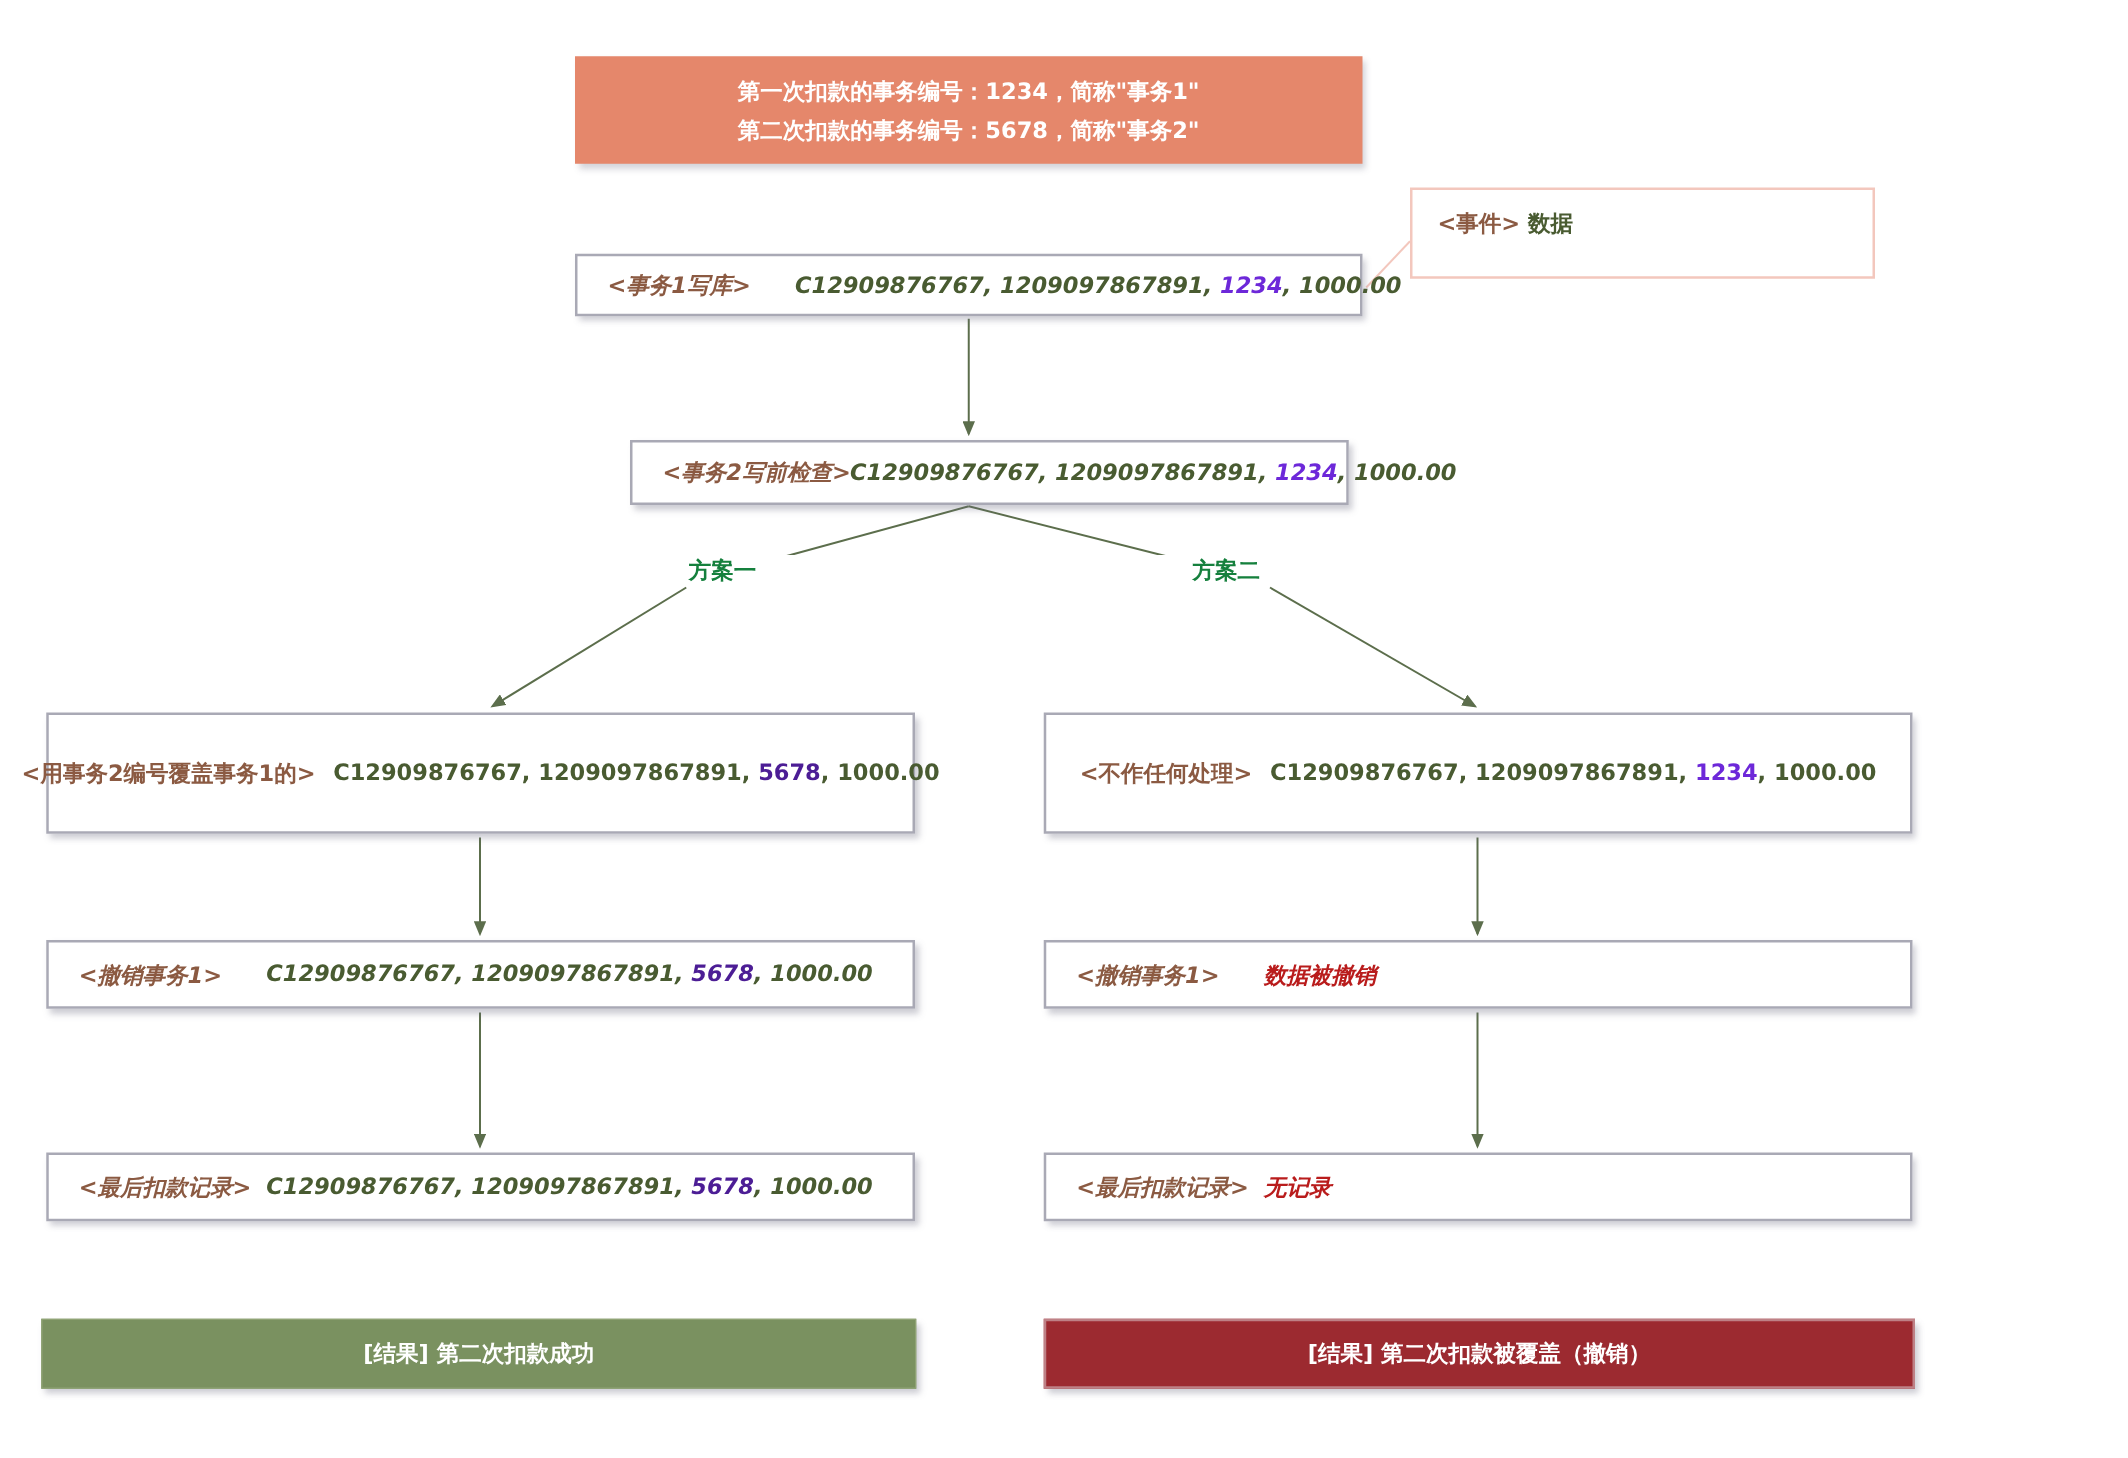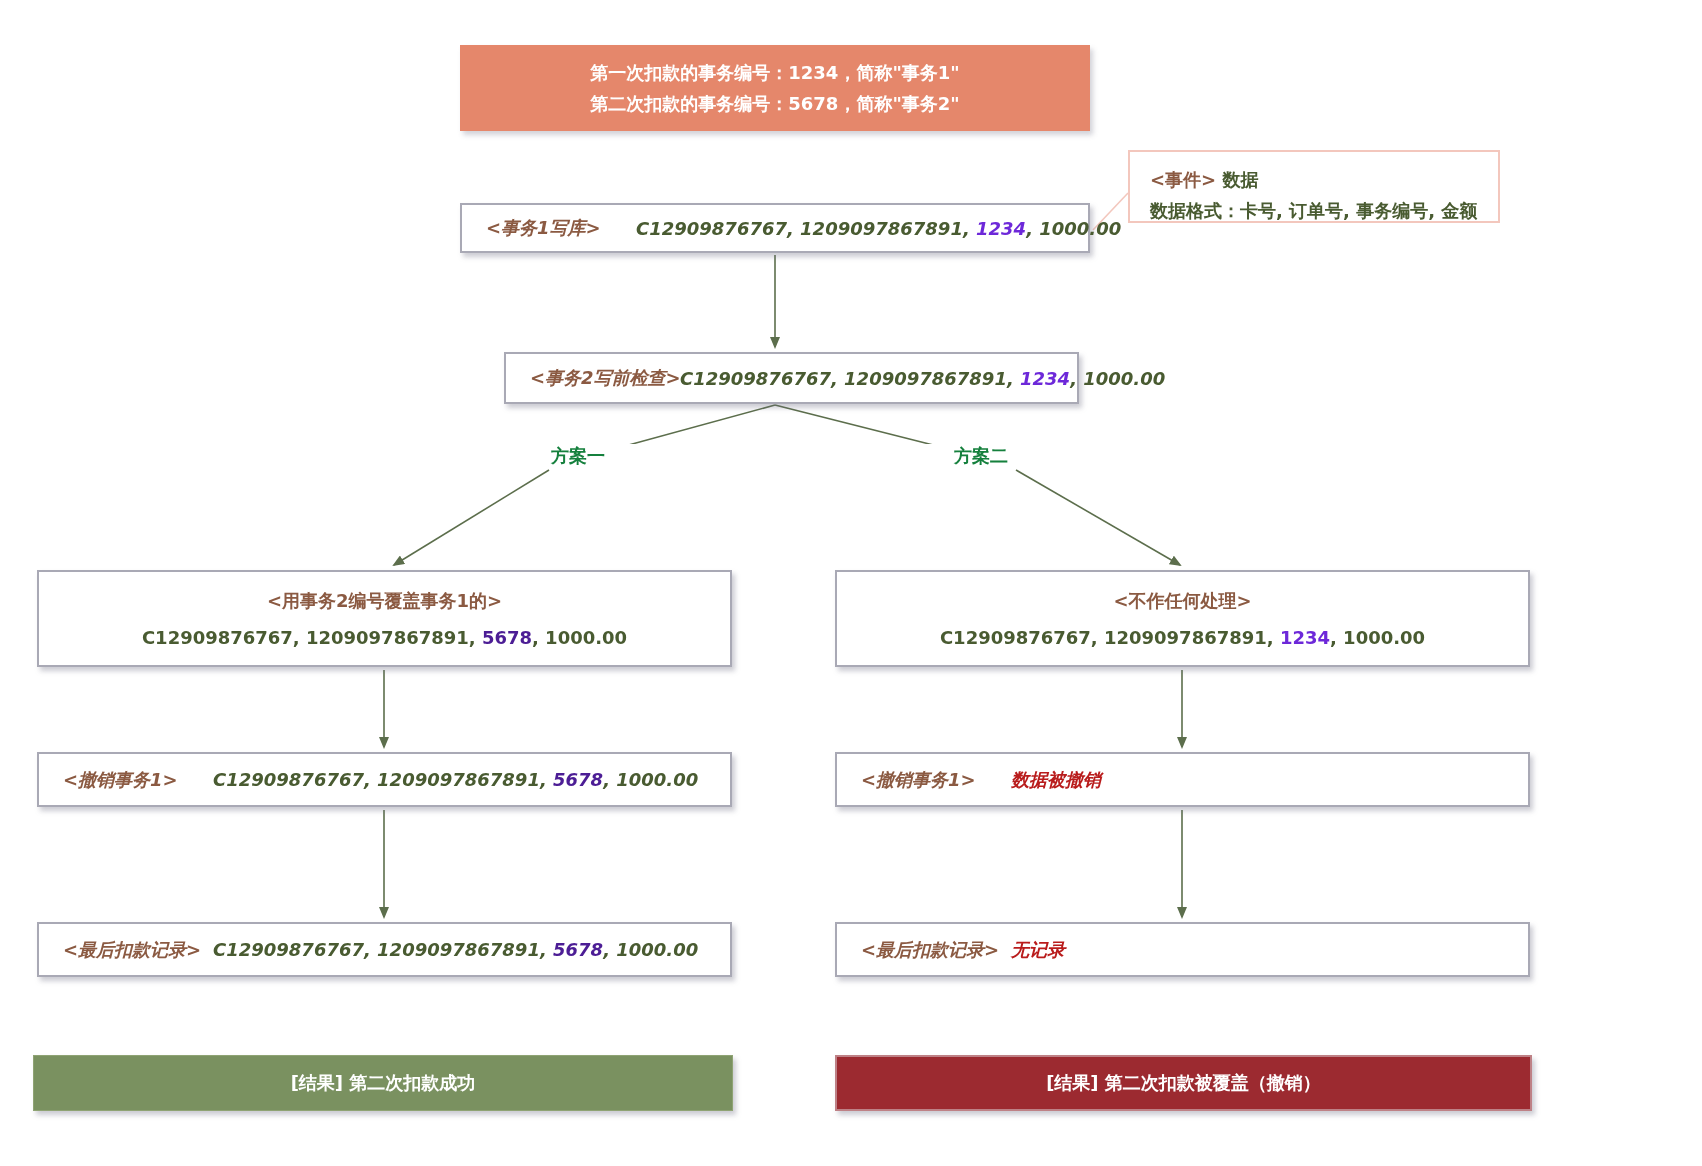--- a/index.html
+++ b/index.html
@@ -11,21 +11,21 @@
   .banner{position:absolute;left:460px;top:45px;width:630px;height:86px;
           background:#E5876B;color:#ffffff;font-size:18px;font-weight:700;
           display:flex;flex-direction:column;justify-content:center;align-items:center;
           gap:7px;box-shadow:3px 4px 5px rgba(110,110,130,.30);box-sizing:border-box;}
 
   .box{position:absolute;background:#ffffff;border:2px solid #A9A9B5;
        box-shadow:3px 4px 5px rgba(110,110,130,.35);box-sizing:border-box;
        font-size:18px;font-weight:700;}
   .row{display:flex;align-items:center;padding-left:24px;font-style:italic;}
   .rlabel{color:#8B5A42;width:150px;flex-shrink:0;white-space:nowrap;}
-  .center-box{display:flex;flex-direction:column;justify-content:center;
+  .center-box{display:flex;flex-direction:row;justify-content:center;
               align-items:center;text-align:center;gap:14px;}
   .title{color:#8B5A42;}
   .g{color:#495B31;}
   .b{color:#6d28d9;}
   .o{color:#4c1d95;}
   .vcenter{flex:1;text-align:left;padding-right:240px;color:#b91c1c;}
   .nowrap{white-space:nowrap;}
 
   #box1{left:460px;top:203px;width:630px;height:50px;}
   #box2{left:460px;top:352px;width:575px;height:52px;margin-left:44px;}
@@ -74,21 +74,20 @@
     <line x1="1093" y1="230" x2="1128" y2="193" stroke="#F3C7BD" stroke-width="1.6"></line>
   </svg>
 
   <div class="banner">
     <div>第一次扣款的事务编号：1234，简称"事务1"</div>
     <div>第二次扣款的事务编号：5678，简称"事务2"</div>
   </div>
 
   <div class="callout">
     <div class="nowrap"><span class="title">&lt;事件&gt;</span><span class="g"> 数据</span></div>
-    <div class="g nowrap">数据格式：卡号, 订单号, 事务编号, 金额</div>
   </div>
 
   <div class="box row" id="box1">
     <span class="rlabel">&lt;事务1写库&gt;</span>
     <span class="g nowrap"><span>C12909876767, 1209097867891, </span><span class="b">1234</span><span>, 1000.00</span></span>
   </div>
 
   <div class="box row" id="box2">
     <span class="rlabel">&lt;事务2写前检查&gt;</span>
     <span class="g nowrap"><span>C12909876767, 1209097867891, </span><span class="b">1234</span><span>, 1000.00</span></span>

